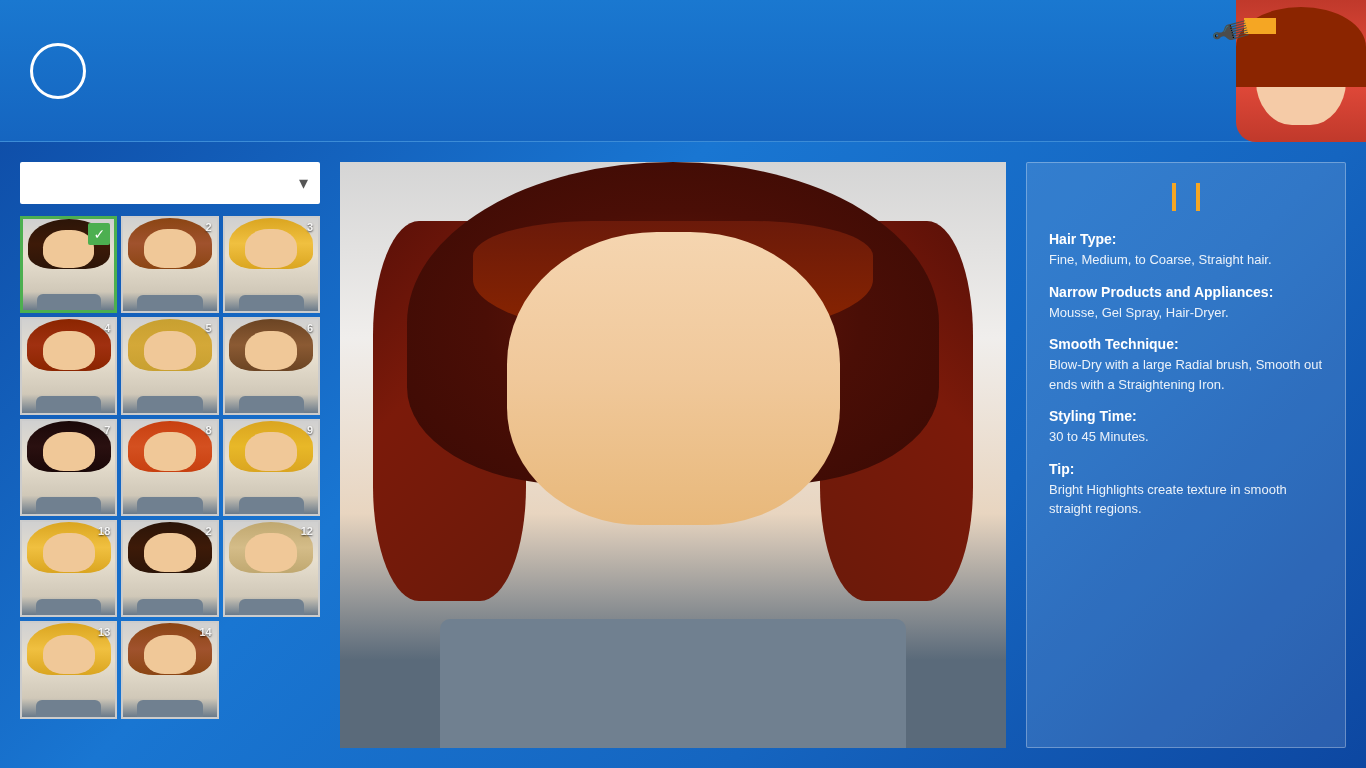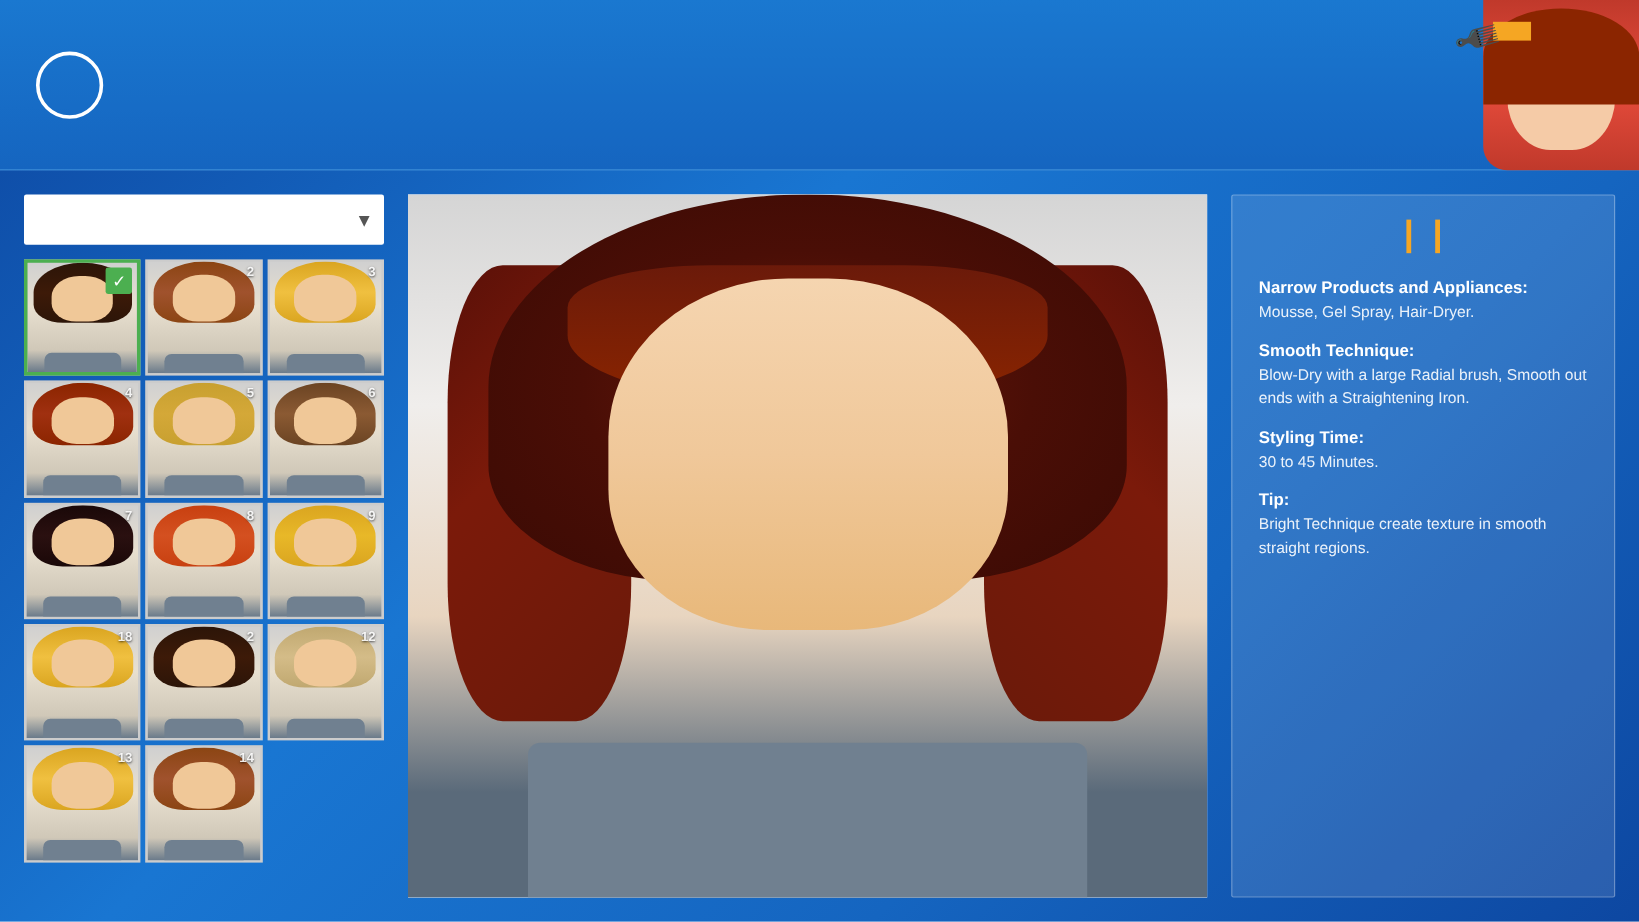--- a/index.html
+++ b/index.html
@@ -512,31 +512,35 @@
   </div>
 
   <div class="info-panel">
     <div class="info-title">
       <span class="title-bar"></span>
       <span></span>
       <span class="title-bar"></span>
     </div>
     <div id="info-sections-container">
         <div class="info-section">
+          <div class="info-label">Hair Type:</div>
+          <div class="info-value">Fine, Medium, to Coarse, Straight hair.</div>
+        </div>
+        <div class="info-section">
           <div class="info-label">Narrow Products and Appliances:</div>
           <div class="info-value">Mousse, Gel Spray, Hair-Dryer.</div>
         </div>
         <div class="info-section">
           <div class="info-label">Smooth Technique:</div>
           <div class="info-value">Blow-Dry with a large Radial brush, Smooth out ends with a Straightening Iron.</div>
         </div>
         <div class="info-section">
           <div class="info-label">Styling Time:</div>
           <div class="info-value">30 to 45 Minutes.</div>
         </div>
         <div class="info-section">
           <div class="info-label">Tip:</div>
-          <div class="info-value">Bright Technique create texture in smooth straight regions.</div>
+          <div class="info-value">Bright Highlights create texture in smooth straight regions.</div>
         </div>
       </div>
   </div>
 
 </div>
 
 </body></html>

